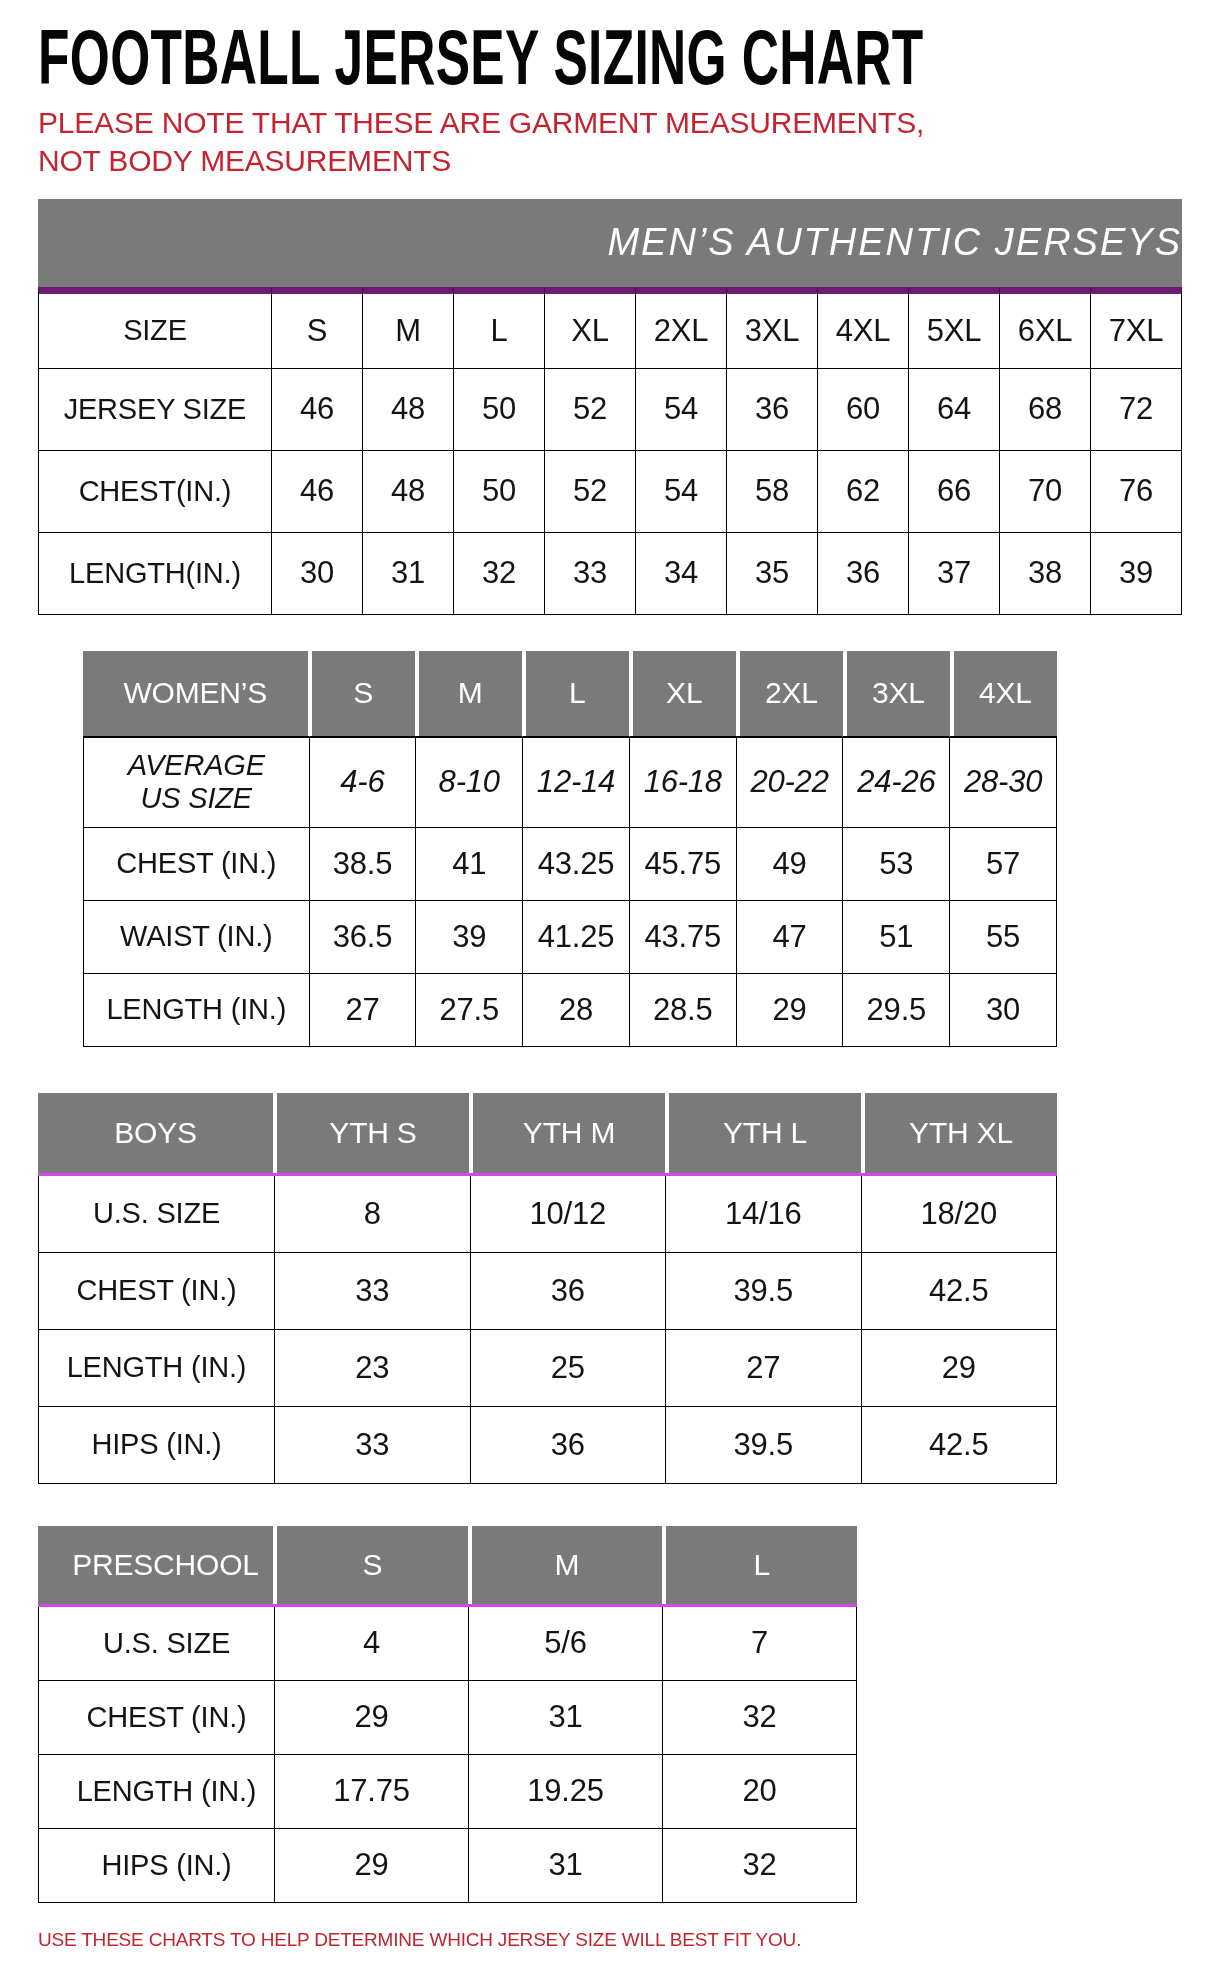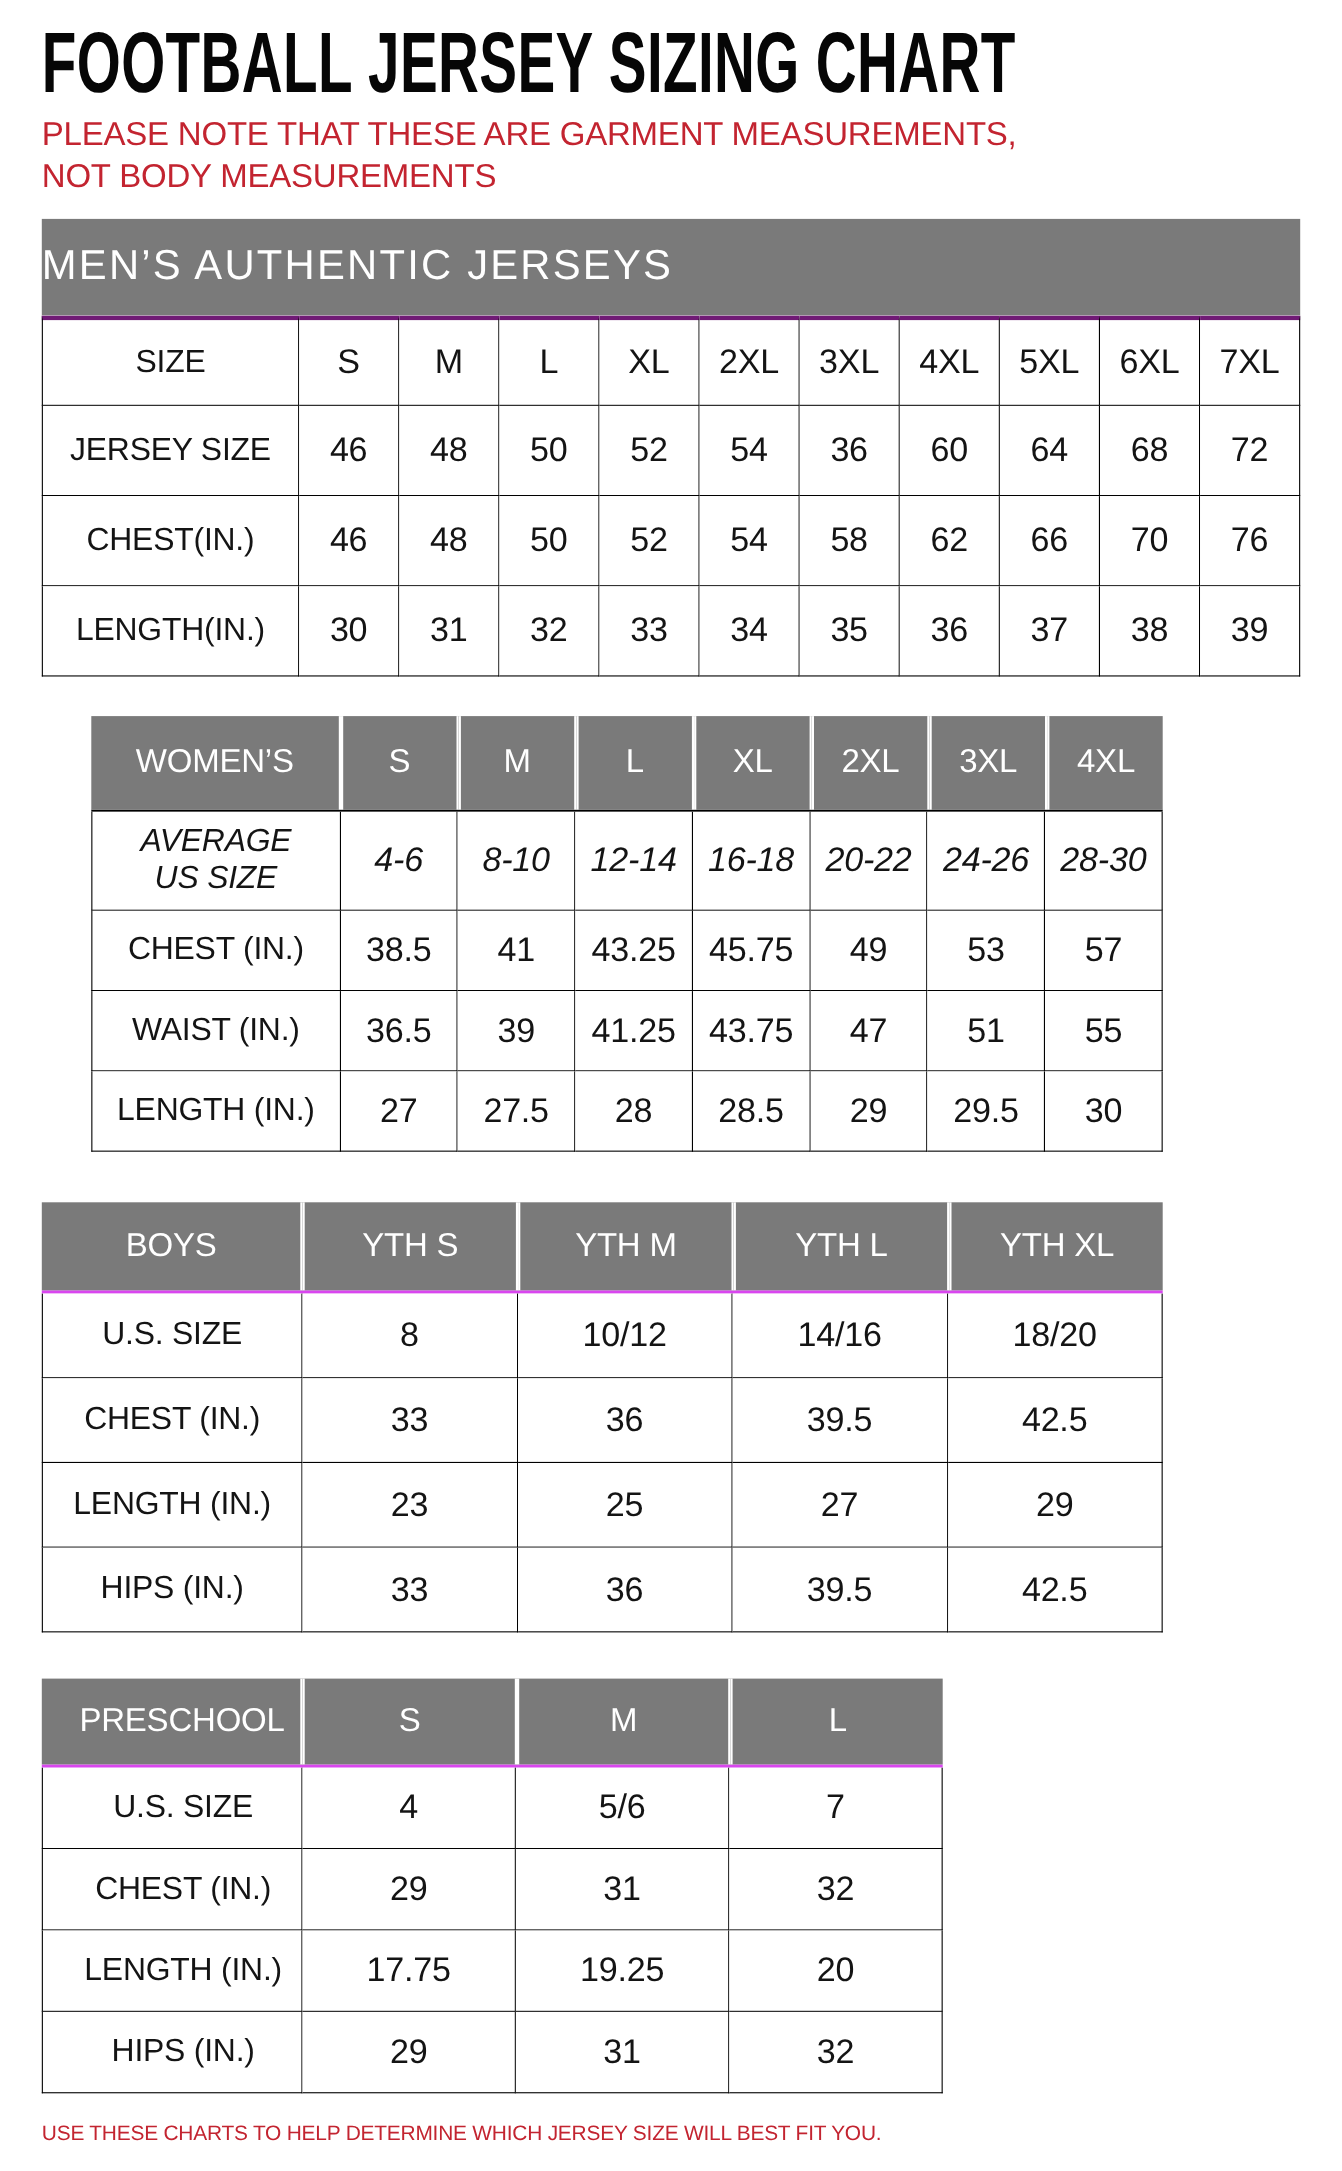--- a/index.html
+++ b/index.html
@@ -54,23 +54,24 @@
   .w-pre { width: 819px; }
 
   
   .banner {
     margin-top: 18px;
     height: 88px;
     background: var(--gray, #7a7a7a);
     color: #ffffff;
     display: flex;
     align-items: center;
-    justify-content: flex-start;
+    justify-content: flex-end;
     font-size: 38px;
     letter-spacing: 2px;
+    font-style: italic;
   }
 
   
   .sizing-table { background: #ffffff; }
   .t-row { display: flex; }
   .t-cell {
     flex: 1 1 0;
     box-sizing: border-box;
     display: flex;
     align-items: center;
@@ -95,21 +96,21 @@
   .t-header { border-bottom: 2px solid #000000; }
   .tbl-boys .t-header, .tbl-preschool .t-header { border-bottom: 3px solid #d946ef; }
 
   
   .t-body .t-cell {
     border-right: 1px solid #000000;
     border-bottom: 1px solid #000000;
     background: #ffffff;
   }
   .t-body .t-cell:first-child { border-left: 1px solid #000000; }
-  .tbl-mens .t-body:first-child .t-cell { border-top: 4px solid #701a75; }
+  .tbl-mens .t-body:first-child .t-cell { border-top: 7px solid #701a75; }
 
   
   .tbl-mens .t-row { height: 82px; }
   .tbl-mens .t-cell:first-child { flex: 0 0 20.45%; }
 
   .tbl-womens { margin-top: 36px; }
   .tbl-womens .t-row { height: 73px; margin-left: 45px; }
   .tbl-womens .t-row:nth-child(1) { height: 85px; }
   .tbl-womens .t-row:nth-child(2) { height: 90px; font-style: italic; }
   .tbl-womens .t-cell:first-child { flex: 0 0 23.26%; }

